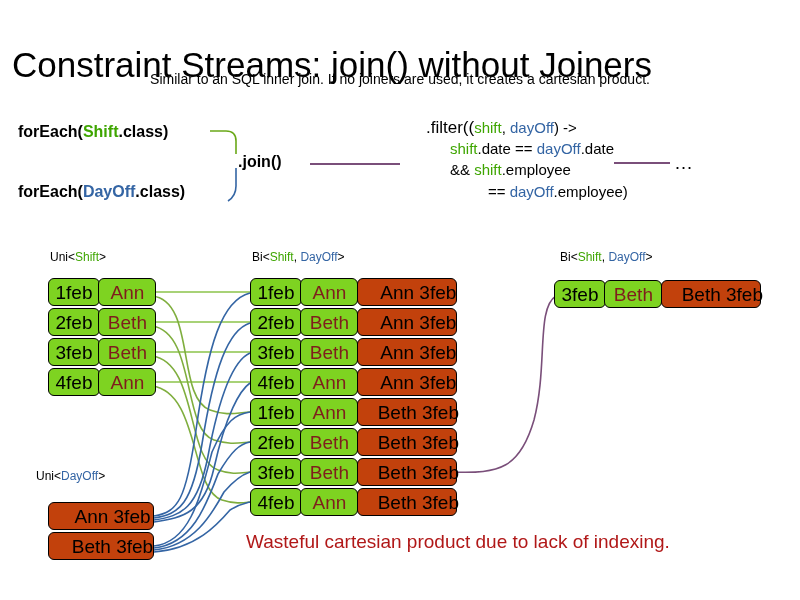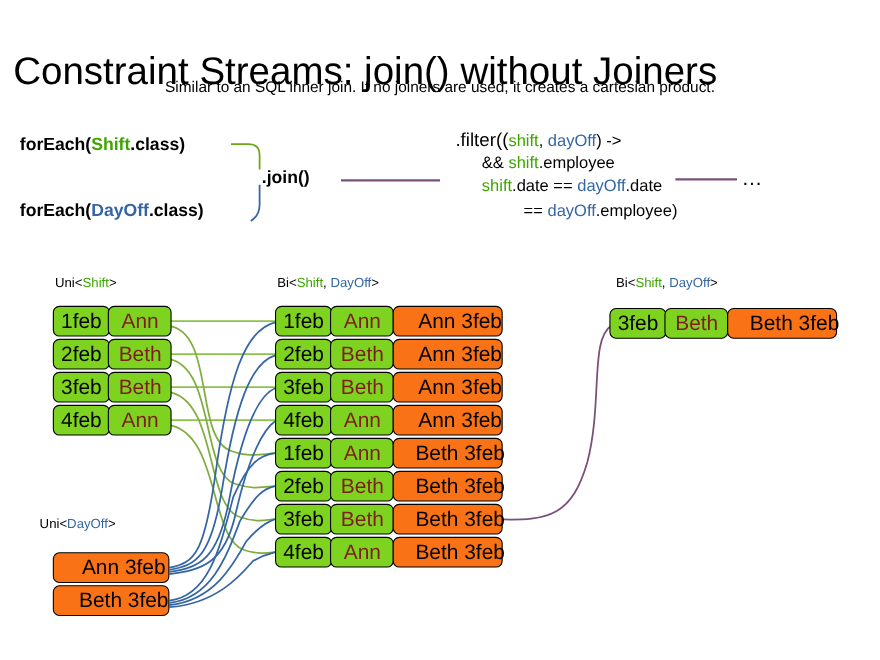--- a/index.html
+++ b/index.html
@@ -52,21 +52,21 @@
   }
   .code-sm { font-size: 15px; }
   .code-md { font-size: 17px; }
   .shiftc  { color: #3ea500; }
   .dayoffc { color: #3465a4; }
   .plain   { color: #000000; }
 
   #forEachShift  { left: 18px;  top: 120px; }
   #forEachDayOff { left: 18px;  top: 180px; }
   #joinLabel     { left: 238px; top: 150px; }
-  #filterBlock   { left: 414px; top: 118px; }
+  #filterBlock   { left: 426px; top: 118px; }
   #filterBlock div { white-space: nowrap; }
   #ellipsis      { left: 674px; top: 152px; font-size: 19px; letter-spacing:1px;}
 
   
   .caption {
     font-size: 12px;
     line-height: 22px;
     white-space: nowrap;
   }
   #capUniShift   { left: 50px;  top: 246px; }
@@ -87,21 +87,21 @@
     border-radius: 6px;
     display: flex;
     align-items: center;
     justify-content: center;
     font-size: 19px;
     line-height: 19px;
     padding: 0 4px;
     white-space: nowrap;
   }
   .cell.green { background: #7ed321; }
-  .cell.blue  { background: #f97316; padding-left: 27px; }
+  .cell.blue  { background: #c2410c; padding-left: 27px; }
   .cell.date  { color: #000000; }
   .cell.emp   { color: #7f1d1d; }
   .cell.doff  { color: #000000; }
   
   .cell + .cell { margin-left: -1.6px; }
 
   
   .w-date { width: 52px; }
   .w-emp  { width: 58px; }
   .w-doff { width: 100px; }
@@ -173,24 +173,24 @@
     <span class="plain">forEach(</span><span class="dayoffc">DayOff</span><span class="plain">.class)</span>
   </div>
 
   <div class="abs code" id="joinLabel">.join()</div>
 
   <div class="abs" id="filterBlock">
     <div class="code-md" style="padding-left:0px;">
       <span class="plain">.filter((</span><span class="shiftc code-sm">shift</span><span class="plain code-sm">, </span><span class="dayoffc code-sm">dayOff</span><span class="plain code-sm">) -&gt;</span>
     </div>
     <div class="code-sm" style="padding-left:24px; line-height:21px;">
+      <span class="shiftc">shift</span><span class="plain">.date == </span><span class="dayoffc">dayOff</span><span class="plain">.date</span>
+    </div>
+    <div class="code-sm" style="padding-left:24px; line-height:21px;">
       <span class="plain">&amp;&amp; </span><span class="shiftc">shift</span><span class="plain">.employee</span>
-    </div>
-    <div class="code-sm" style="padding-left:24px; line-height:21px;">
-      <span class="shiftc">shift</span><span class="plain">.date == </span><span class="dayoffc">dayOff</span><span class="plain">.date</span>
     </div>
     <div class="code-sm" style="padding-left:62px; line-height:23px;">
       <span class="plain">== </span><span class="dayoffc">dayOff</span><span class="plain">.employee)</span>
     </div>
   </div>
 
   <div class="abs" id="ellipsis">…</div>
 
   <div class="abs caption" id="capUniShift">
     <span class="plain">Uni&lt;</span><span class="shiftc">Shift</span><span class="plain">&gt;</span>
@@ -273,15 +273,16 @@
     <div class="cell blue doff w-doff">Beth 3feb</div>
   </div>
 
   <div class="tuple" style="left:554px; top:280px;">
     <div class="cell green date w-date">3feb</div>
     <div class="cell green emp w-emp">Beth</div>
     <div class="cell blue doff w-doff">Beth 3feb</div>
   </div>
 
   <div id="warning">
+    <div>Wasteful cartesian product due to lack of indexing.</div>
   </div>
 
 </div>
 
 </body></html>

